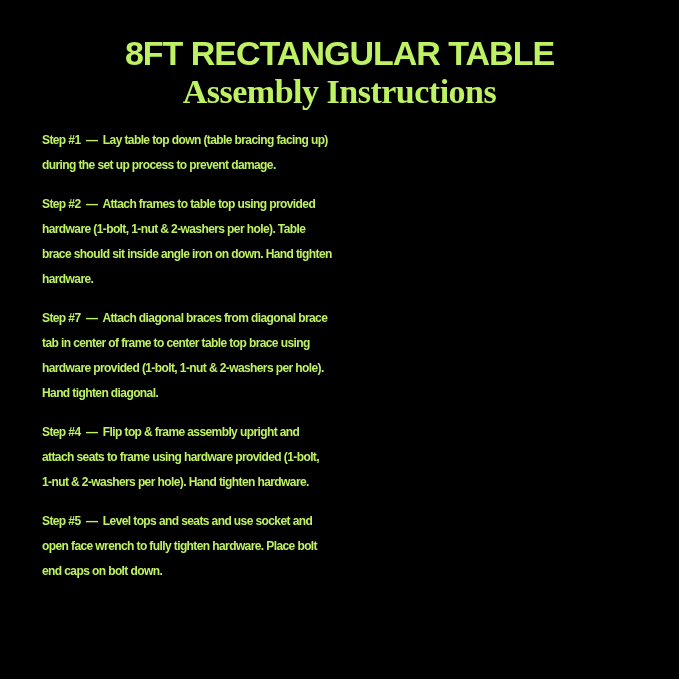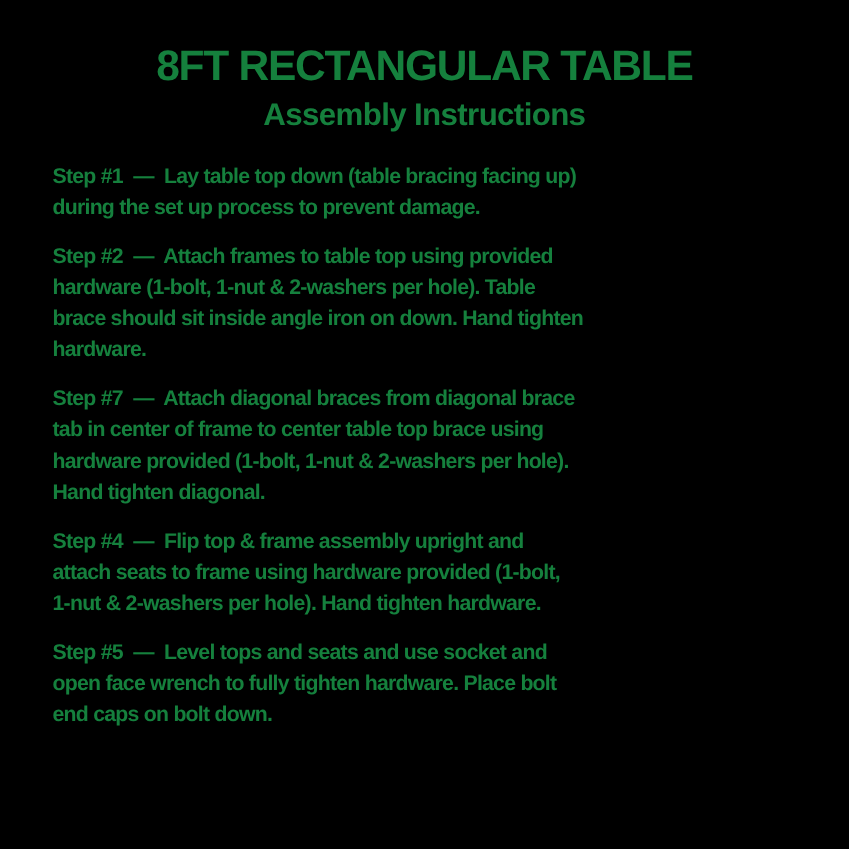--- a/index.html
+++ b/index.html
@@ -5,51 +5,52 @@
   html, body {
     margin: 0;
     padding: 0;
     background: #000000;
   }
   .poster {
     position: relative;
     width: 679px;
     height: 679px;
     background: #000000;
-    color: #15803d;
+    color: #bef264;
     font-family: "Liberation Sans", "DejaVu Sans", sans-serif;
     font-weight: 700;
     overflow: hidden;
     box-sizing: border-box;
     padding: 33px 20px 0 42px;
   }
   .header {
     text-align: center;
     margin-right: 22px; 
   }
   .title {
     font-size: 34px;
     line-height: 40px;
     letter-spacing: -1px;
     margin: 0;
   }
   .subtitle {
-    font-size: 25px;
+    font-size: 34px;
     line-height: 30px;
     letter-spacing: -0.5px;
     margin: 4px 0 0 0;
+    font-family: Liberation Serif, serif;
   }
   .steps {
     margin-top: 21px;
   }
   .step {
     margin: 0 0 14px 0;
   }
   .line {
-    font-size: 17px;
+    font-size: 12px;
     line-height: 25px;
     letter-spacing: -0.6px;
     white-space: pre; 
   }
 </style>
 </head>
 <body>
 
 <div class="poster">
 

